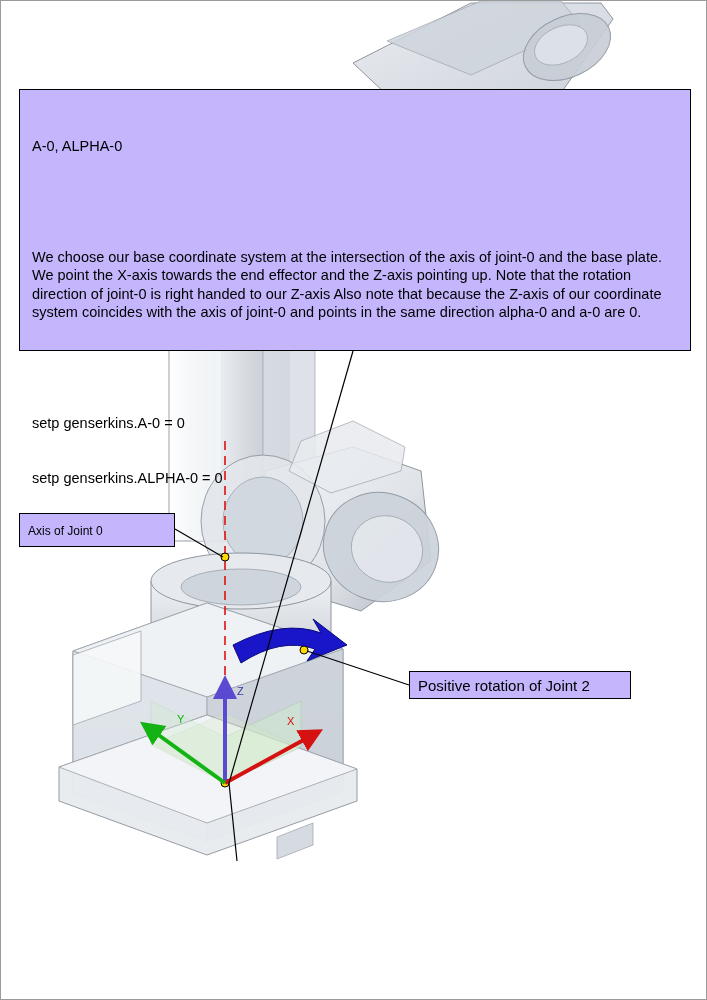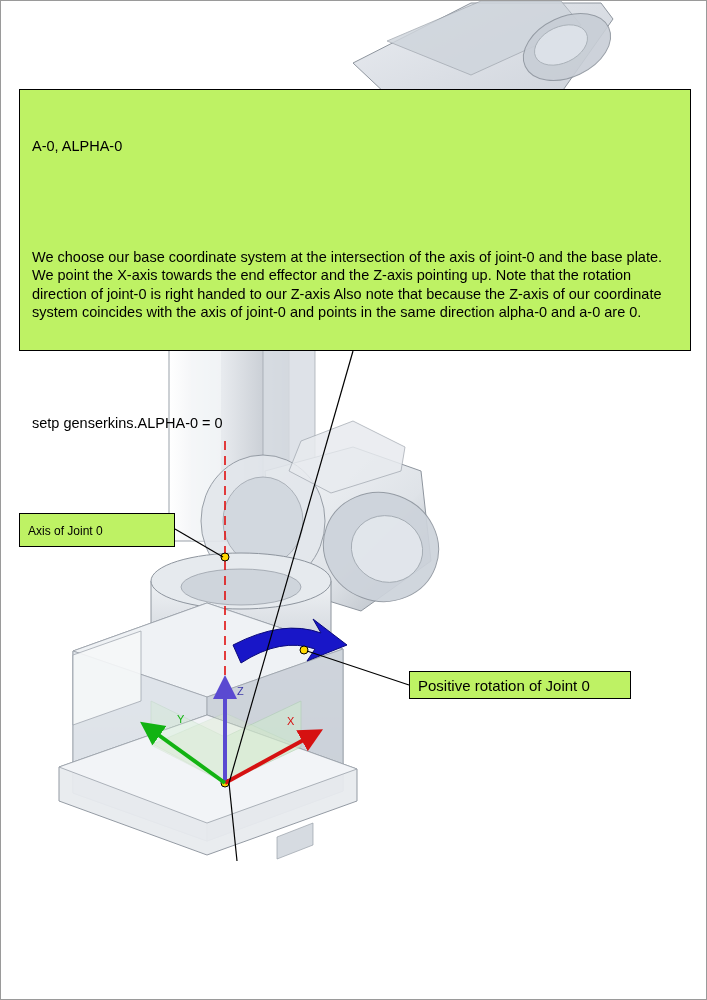--- a/index.html
+++ b/index.html
@@ -21,21 +21,21 @@
   }
   
   .robot-layer {
     position: absolute;
     left: 0; top: 0;
     width: 707px; height: 1000px;
   }
   
   .callout {
     position: absolute;
-    background: #bef264;
+    background: #c4b5fd;
     border: 1px solid #000000;
     box-sizing: border-box;
     color: #000000;
   }
   #main-note {
     left: 18px;
     top: 88px;
     width: 672px;
     height: 262px;
     padding: 10px 12px;
@@ -173,20 +173,21 @@
       <line x1="408" y1="684" x2="306" y2="650" stroke="#000000" stroke-width="1.2"></line>
       <line x1="228" y1="782" x2="236" y2="860" stroke="#000000" stroke-width="1.2"></line>
     </g>
   </svg>
 
   <div class="callout" id="main-note">
     <div>A-0, ALPHA-0</div>
     <div style="height:18px"></div>
     <div>We choose our base coordinate system at the intersection of the axis of joint-0 and the base plate. We point the X-axis towards the end effector and the Z-axis pointing up. Note that the rotation direction of joint-0 is right handed to our Z-axis Also note that because the Z-axis of our coordinate system coincides with the axis of joint-0 and points in the same direction alpha-0 and a-0 are 0.</div>
     <div style="height:18px"></div>
+    <div>setp genserkins.A-0 = 0</div>
     <div>setp genserkins.ALPHA-0 = 0</div>
   </div>
 
   <div class="callout" id="axis-label">Axis of Joint 0</div>
 
-  <div class="callout" id="rotation-label">Positive rotation of Joint 0</div>
+  <div class="callout" id="rotation-label">Positive rotation of Joint 2</div>
 
 </div>
 
 </body></html>

